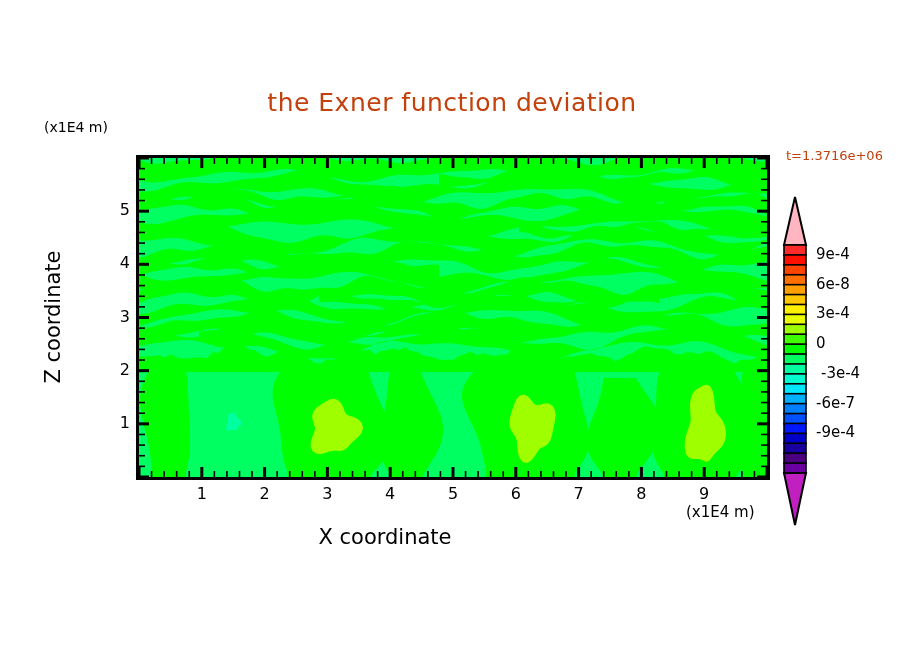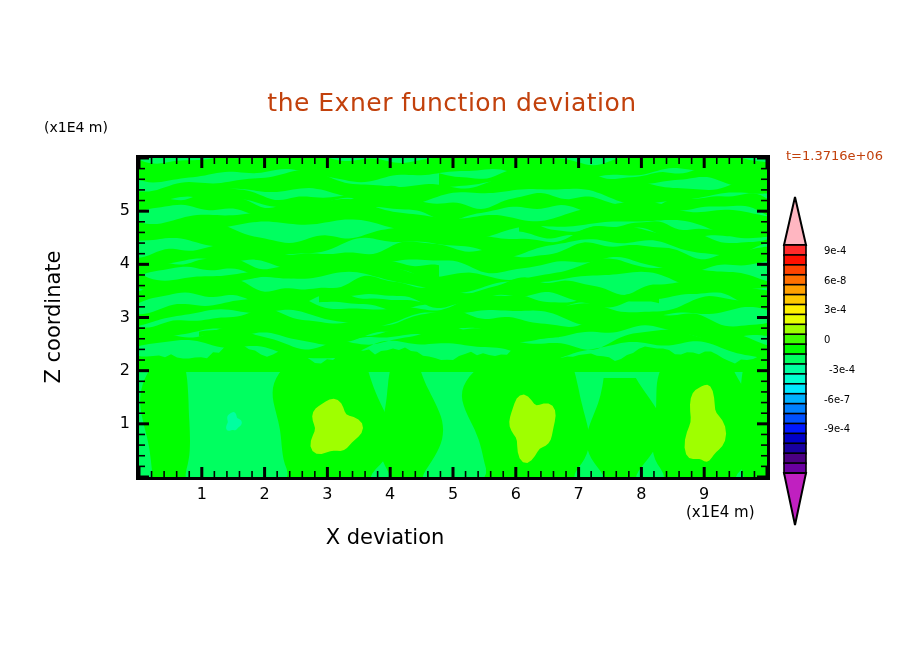--- a/index.html
+++ b/index.html
@@ -64,45 +64,44 @@
     white-space: nowrap;
   }
   .tick-label {
     position: absolute;
     font-size: 16px;
     color: #000;
     white-space: nowrap;
   }
   .cb-label {
     position: absolute;
-    font-size: 10px;
-    color: #000;
-    white-space: nowrap;
-    margin-left: 8px;
+    font-size: 15px;
+    color: #000;
+    white-space: nowrap;
   }
   .plotframe {
     left: 136px; top: 155px;
     width: 634px; height: 325px;
     box-sizing: border-box;
     border: 3px solid #000;
     overflow: hidden;
   }
   .plotframe svg { display: block; }
 </style>
 </head>
 <body>
 
 <div id="root">
 
   <div class="abs title">the Exner function deviation</div>
   <div class="abs unit-top">(x1E4 m)</div>
   <div class="abs timestamp">t=1.3716e+06</div>
 
   <div class="abs ylabel">Z coordinate</div>
-  <div class="abs xlabel">X deviation</div>
+  <div class="abs xlabel">X coordinate</div>
   <div class="abs unit-bottom">(x1E4 m)</div>
 
   <div class="abs plotframe">
     <svg id="field" width="628" height="319" viewBox="0 0 628 319">
         <rect x="0" y="0" width="628" height="319" fill="#00FF60"></rect>
         <path d="M-10.0,-2.5L-6.0,-0.9L-2.0,0.9L2.0,2.6L6.0,4.0L10.0,5.1L14.0,5.6L18.0,5.7L22.0,5.3L26.0,4.7L30.0,3.9L34.0,3.3L38.0,2.7L42.0,2.4L46.0,2.3L50.0,2.3L54.0,2.2L58.0,2.1L62.0,1.9L66.0,1.4L70.0,0.9L74.0,0.3L78.0,-0.1L82.0,-0.4L86.0,-0.4L90.0,-0.3L94.0,-0.0L98.0,0.2L102.0,0.3L106.0,0.0L110.0,-0.6L114.0,-1.7L118.0,-3.0L122.0,-4.6L126.0,-6.1L130.0,-7.4L134.0,-8.3L138.0,-8.8L142.0,-8.7L146.0,-8.3L150.0,-7.6L154.0,-6.8L158.0,-5.9L162.0,-5.1L166.0,-4.5L170.0,-3.9L174.0,-3.3L178.0,-2.7L182.0,-1.9L186.0,-1.0L190.0,0.0L194.0,1.1L198.0,2.0L202.0,2.7L206.0,3.1L210.0,3.1L214.0,2.7L218.0,2.1L222.0,1.4L226.0,0.8L230.0,0.5L234.0,0.4L238.0,0.8L242.0,1.5L246.0,2.4L250.0,3.4L254.0,4.2L258.0,4.8L262.0,4.9L266.0,4.7L270.0,4.2L274.0,3.5L278.0,2.7L282.0,2.0L286.0,1.2L290.0,0.6L294.0,-0.0L298.0,-0.7L302.0,-1.5L306.0,-2.5L310.0,-3.6L314.0,-4.9L318.0,-6.2L322.0,-7.3L326.0,-8.2L330.0,-8.5L334.0,-8.4L338.0,-7.8L342.0,-6.8L346.0,-5.6L350.0,-4.5L354.0,-3.4L358.0,-2.7L362.0,-2.3L366.0,-2.3L370.0,-2.5L374.0,-2.7L378.0,-3.0L382.0,-3.0L386.0,-2.9L390.0,-2.5L394.0,-2.0L398.0,-1.4L402.0,-0.8L406.0,-0.4L410.0,-0.1L414.0,0.1L418.0,0.3L422.0,0.6L426.0,1.1L430.0,1.8L434.0,2.8L438.0,3.9L442.0,5.1L446.0,6.2L450.0,6.9L454.0,7.2L458.0,6.9L462.0,6.2L466.0,5.0L470.0,3.5L474.0,2.0L478.0,0.6L482.0,-0.6L486.0,-1.5L490.0,-2.1L494.0,-2.5L498.0,-2.7L502.0,-3.0L506.0,-3.3L510.0,-3.7L514.0,-4.2L518.0,-4.7L522.0,-5.0L526.0,-5.2L530.0,-5.1L534.0,-4.7L538.0,-4.2L542.0,-3.7L546.0,-3.3L550.0,-3.1L554.0,-3.2L558.0,-3.6L562.0,-4.3L566.0,-5.2L570.0,-6.0L574.0,-6.6L578.0,-6.8L582.0,-6.5L586.0,-5.8L590.0,-4.7L594.0,-3.3L598.0,-1.8L602.0,-0.5L606.0,0.7L610.0,1.7L614.0,2.4L618.0,2.9L622.0,3.4L626.0,3.9L630.0,4.3L634.0,4.9L638.0,5.3L638.0,19.1L634.0,19.6L630.0,20.3L626.0,21.1L622.0,21.9L618.0,22.6L614.0,23.0L610.0,23.1L606.0,22.9L602.0,22.3L598.0,21.5L594.0,20.4L590.0,19.3L586.0,18.2L582.0,17.1L578.0,16.2L574.0,15.5L570.0,14.8L566.0,14.2L562.0,13.6L558.0,12.9L554.0,12.3L550.0,11.6L546.0,11.0L542.0,10.4L538.0,10.1L534.0,10.1L530.0,10.3L526.0,10.9L522.0,11.8L518.0,12.9L514.0,14.1L510.0,15.2L506.0,16.2L502.0,16.9L498.0,17.3L494.0,17.5L490.0,17.4L486.0,17.2L482.0,16.9L478.0,16.7L474.0,16.7L470.0,16.9L466.0,17.3L462.0,17.9L458.0,18.6L454.0,19.3L450.0,20.0L446.0,20.6L442.0,21.0L438.0,21.2L434.0,21.4L430.0,21.4L426.0,21.5L422.0,21.7L418.0,21.9L414.0,22.2L410.0,22.4L406.0,22.6L402.0,22.6L398.0,22.3L394.0,21.7L390.0,20.8L386.0,19.6L382.0,18.1L378.0,16.5L374.0,15.0L370.0,13.6L366.0,12.4L362.0,11.6L358.0,11.2L354.0,11.1L350.0,11.3L346.0,11.6L342.0,12.0L338.0,12.4L334.0,12.7L330.0,12.9L326.0,13.0L322.0,13.1L318.0,13.3L314.0,13.5L310.0,13.8L306.0,14.3L302.0,14.8L298.0,15.5L294.0,16.1L290.0,16.7L286.0,17.0L282.0,17.2L278.0,17.2L274.0,17.1L270.0,16.9L266.0,16.7L262.0,16.7L258.0,17.0L254.0,17.5L250.0,18.3L246.0,19.4L242.0,20.5L238.0,21.7L234.0,22.8L230.0,23.6L226.0,24.1L222.0,24.3L218.0,24.1L214.0,23.6L210.0,22.9L206.0,22.0L202.0,21.2L198.0,20.4L194.0,19.7L190.0,19.0L186.0,18.3L182.0,17.7L178.0,16.9L174.0,16.1L170.0,15.1L166.0,14.1L162.0,13.1L158.0,12.2L154.0,11.5L150.0,11.1L146.0,11.0L142.0,11.2L138.0,11.8L134.0,12.5L130.0,13.3L126.0,14.1L122.0,14.7L118.0,15.1L114.0,15.2L110.0,15.1L106.0,14.8L102.0,14.4L98.0,14.1L94.0,13.8L90.0,13.8L86.0,14.0L82.0,14.4L78.0,15.0L74.0,15.8L70.0,16.6L66.0,17.4L62.0,18.1L58.0,18.7L54.0,19.2L50.0,19.6L46.0,20.1L42.0,20.6L38.0,21.2L34.0,21.8L30.0,22.6L26.0,23.3L22.0,23.9L18.0,24.3L14.0,24.5L10.0,24.2L6.0,23.5L2.0,22.5L-2.0,21.2L-6.0,19.8L-10.0,18.3Z" fill="#00FF00"></path>
         <path d="M-10.0,30.9L-6.0,32.0L-2.0,32.9L2.0,33.4L6.0,33.6L10.0,33.4L14.0,32.8L18.0,31.9L22.0,30.6L26.0,29.3L30.0,27.9L34.0,26.6L38.0,25.5L42.0,24.7L46.0,24.3L50.0,24.1L54.0,24.2L58.0,24.4L62.0,24.8L66.0,25.1L70.0,25.3L74.0,25.4L78.0,25.2L82.0,24.9L86.0,24.3L90.0,23.7L94.0,23.0L98.0,22.3L102.0,21.7L106.0,21.2L110.0,20.8L114.0,20.5L118.0,20.3L122.0,20.0L126.0,19.7L130.0,19.2L134.0,18.5L138.0,17.6L142.0,16.6L146.0,15.5L150.0,14.3L154.0,13.3L158.0,12.5L162.0,12.0L166.0,11.9L170.0,12.2L174.0,13.0L178.0,14.1L182.0,15.6L186.0,17.3L190.0,19.1L194.0,20.8L198.0,22.3L202.0,23.6L206.0,24.7L210.0,25.4L214.0,25.9L218.0,26.2L222.0,26.4L226.0,26.5L230.0,26.7L234.0,26.9L238.0,27.2L242.0,27.6L246.0,28.0L250.0,28.4L254.0,28.7L258.0,28.9L262.0,28.9L266.0,28.7L270.0,28.3L274.0,27.8L278.0,27.2L282.0,26.7L286.0,26.2L290.0,26.0L294.0,26.1L298.0,26.4L302.0,26.9L306.0,27.6L310.0,28.5L314.0,29.3L318.0,30.0L322.0,30.4L326.0,30.5L330.0,30.2L334.0,29.5L338.0,28.5L342.0,27.1L346.0,25.5L350.0,23.9L354.0,22.2L358.0,20.7L362.0,19.4L366.0,18.3L370.0,17.4L374.0,16.8L378.0,16.3L382.0,16.0L386.0,15.7L390.0,15.4L394.0,15.0L398.0,14.7L402.0,14.3L406.0,14.1L410.0,13.9L414.0,13.9L418.0,14.2L422.0,14.8L426.0,15.7L430.0,16.8L434.0,18.1L438.0,19.5L442.0,20.9L446.0,22.1L450.0,23.1L454.0,23.8L458.0,24.2L462.0,24.2L466.0,23.9L470.0,23.4L474.0,22.8L478.0,22.2L482.0,21.8L486.0,21.6L490.0,21.6L494.0,22.0L498.0,22.7L502.0,23.5L506.0,24.6L510.0,25.7L514.0,26.8L518.0,27.8L522.0,28.6L526.0,29.2L530.0,29.6L534.0,29.9L538.0,30.1L542.0,30.3L546.0,30.5L550.0,30.7L554.0,31.0L558.0,31.3L562.0,31.6L566.0,31.8L570.0,31.9L574.0,31.7L578.0,31.2L582.0,30.3L586.0,29.1L590.0,27.6L594.0,25.8L598.0,23.9L602.0,22.0L606.0,20.3L610.0,18.8L614.0,17.6L618.0,16.8L622.0,16.4L626.0,16.3L630.0,16.6L634.0,17.0L638.0,17.6L638.0,33.7L634.0,34.6L630.0,35.2L626.0,35.6L622.0,35.7L618.0,35.7L614.0,35.4L610.0,35.1L606.0,34.8L602.0,34.6L598.0,34.4L594.0,34.4L590.0,34.6L586.0,35.0L582.0,35.6L578.0,36.3L574.0,37.1L570.0,38.0L566.0,38.8L562.0,39.6L558.0,40.3L554.0,40.8L550.0,41.3L546.0,41.7L542.0,42.0L538.0,42.3L534.0,42.7L530.0,43.0L526.0,43.5L522.0,44.0L518.0,44.6L514.0,45.2L510.0,45.7L506.0,46.2L502.0,46.4L498.0,46.5L494.0,46.3L490.0,45.8L486.0,44.9L482.0,43.8L478.0,42.4L474.0,40.8L470.0,39.2L466.0,37.5L462.0,35.8L458.0,34.4L454.0,33.1L450.0,32.1L446.0,31.4L442.0,31.0L438.0,30.8L434.0,30.8L430.0,30.9L426.0,31.1L422.0,31.3L418.0,31.4L414.0,31.5L410.0,31.5L406.0,31.4L402.0,31.3L398.0,31.2L394.0,31.1L390.0,31.1L386.0,31.2L382.0,31.5L378.0,31.8L374.0,32.3L370.0,32.9L366.0,33.4L362.0,34.0L358.0,34.5L354.0,34.9L350.0,35.1L346.0,35.2L342.0,35.2L338.0,35.0L334.0,34.7L330.0,34.5L326.0,34.3L322.0,34.3L318.0,34.4L314.0,34.8L310.0,35.5L306.0,36.4L302.0,37.6L298.0,38.9L294.0,40.3L290.0,41.8L286.0,43.2L282.0,44.4L278.0,45.5L274.0,46.3L270.0,46.8L266.0,47.0L262.0,46.9L258.0,46.6L254.0,46.2L250.0,45.6L246.0,45.0L242.0,44.4L238.0,43.8L234.0,43.2L230.0,42.6L226.0,42.1L222.0,41.5L218.0,40.8L214.0,40.1L210.0,39.3L206.0,38.3L202.0,37.2L198.0,36.1L194.0,34.9L190.0,33.7L186.0,32.6L182.0,31.6L178.0,30.9L174.0,30.3L170.0,30.1L166.0,30.2L162.0,30.4L158.0,30.9L154.0,31.6L150.0,32.2L146.0,32.9L142.0,33.5L138.0,33.9L134.0,34.1L130.0,34.1L126.0,33.9L122.0,33.5L118.0,32.9L114.0,32.3L110.0,31.8L106.0,31.3L102.0,30.9L98.0,30.8L94.0,30.8L90.0,31.1L86.0,31.6L82.0,32.2L78.0,32.9L74.0,33.7L70.0,34.5L66.0,35.3L62.0,36.0L58.0,36.6L54.0,37.2L50.0,37.8L46.0,38.4L42.0,39.0L38.0,39.6L34.0,40.4L30.0,41.3L26.0,42.3L22.0,43.3L18.0,44.4L14.0,45.5L10.0,46.4L6.0,47.2L2.0,47.7L-2.0,48.0L-6.0,47.9L-10.0,47.4Z" fill="#00FF00"></path>
         <path d="M-10.0,47.5L-6.0,46.9L-2.0,46.2L2.0,45.1L6.0,43.8L10.0,42.4L14.0,41.1L18.0,40.2L22.0,39.9L26.0,40.1L30.0,40.7L34.0,41.5L38.0,42.1L42.0,42.2L46.0,41.7L50.0,40.5L54.0,39.0L58.0,37.3L62.0,35.9L66.0,34.9L70.0,34.5L74.0,34.7L78.0,35.3L82.0,36.1L86.0,36.9L90.0,37.7L94.0,38.4L98.0,39.2L102.0,40.2L106.0,41.6L110.0,43.3L114.0,45.3L118.0,47.3L122.0,48.9L126.0,49.9L130.0,50.1L134.0,49.6L138.0,48.6L142.0,47.3L146.0,46.1L150.0,45.2L154.0,45.0L158.0,45.2L162.0,45.7L166.0,46.4L170.0,46.8L174.0,46.9L178.0,46.6L182.0,46.0L186.0,45.2L190.0,44.6L194.0,44.0L198.0,43.7L202.0,43.3L206.0,42.8L210.0,41.9L214.0,40.5L218.0,38.7L222.0,36.7L226.0,34.8L230.0,33.3L234.0,32.6L238.0,32.7L242.0,33.6L246.0,35.1L250.0,36.9L254.0,38.6L258.0,40.0L262.0,41.0L266.0,41.6L270.0,41.9L274.0,42.3L278.0,42.7L282.0,43.4L286.0,44.2L290.0,45.0L294.0,45.5L298.0,45.8L302.0,45.6L306.0,45.2L310.0,44.7L314.0,44.5L318.0,44.7L322.0,45.5L326.0,46.8L330.0,48.3L334.0,49.8L338.0,50.8L342.0,51.1L346.0,50.6L350.0,49.4L354.0,47.7L358.0,45.9L362.0,44.0L366.0,42.5L370.0,41.3L374.0,40.4L378.0,39.5L382.0,38.7L386.0,37.7L390.0,36.7L394.0,35.7L398.0,35.1L402.0,34.9L406.0,35.4L410.0,36.5L414.0,37.9L418.0,39.3L422.0,40.5L426.0,41.1L430.0,41.2L434.0,40.6L438.0,39.8L442.0,39.0L446.0,38.5L450.0,38.5L454.0,39.1L458.0,40.2L462.0,41.6L466.0,43.1L470.0,44.3L474.0,45.4L478.0,46.2L482.0,46.8L486.0,47.6L490.0,48.5L494.0,49.5L498.0,50.6L502.0,51.4L506.0,51.7L510.0,51.4L514.0,50.2L518.0,48.4L522.0,46.2L526.0,44.0L530.0,42.1L534.0,40.8L538.0,40.1L542.0,40.1L546.0,40.4L550.0,40.7L554.0,40.9L558.0,40.8L562.0,40.3L566.0,39.7L570.0,39.0L574.0,38.5L578.0,38.3L582.0,38.3L586.0,38.4L590.0,38.4L594.0,38.2L598.0,37.6L602.0,36.8L606.0,35.9L610.0,35.3L614.0,35.2L618.0,35.9L622.0,37.3L626.0,39.4L630.0,41.8L634.0,44.2L638.0,46.3L638.0,60.9L634.0,59.8L630.0,58.2L626.0,56.2L622.0,54.0L618.0,51.9L614.0,50.1L610.0,48.8L606.0,48.0L602.0,47.7L598.0,47.8L594.0,48.0L590.0,48.3L586.0,48.5L582.0,48.5L578.0,48.4L574.0,48.4L570.0,48.5L566.0,48.8L562.0,49.3L558.0,50.1L554.0,50.9L550.0,51.7L546.0,52.2L542.0,52.5L538.0,52.5L534.0,52.2L530.0,51.9L526.0,51.7L522.0,51.8L518.0,52.4L514.0,53.5L510.0,55.1L506.0,56.8L502.0,58.6L498.0,60.2L494.0,61.3L490.0,61.9L486.0,62.0L482.0,61.6L478.0,60.9L474.0,60.1L470.0,59.3L466.0,58.5L462.0,57.7L458.0,56.9L454.0,56.0L450.0,54.9L446.0,53.6L442.0,52.1L438.0,50.5L434.0,49.0L430.0,47.9L426.0,47.2L422.0,47.1L418.0,47.5L414.0,48.3L410.0,49.2L406.0,50.1L402.0,50.8L398.0,51.0L394.0,50.8L390.0,50.3L386.0,49.7L382.0,49.1L378.0,48.7L374.0,48.7L370.0,49.0L366.0,49.7L362.0,50.7L358.0,51.7L354.0,52.6L350.0,53.5L346.0,54.2L342.0,54.9L338.0,55.6L334.0,56.5L330.0,57.5L326.0,58.8L322.0,60.2L318.0,61.4L314.0,62.4L310.0,62.9L306.0,62.7L302.0,61.9L298.0,60.6L294.0,58.8L290.0,56.9L286.0,55.1L282.0,53.6L278.0,52.5L274.0,51.9L270.0,51.5L266.0,51.4L262.0,51.3L258.0,51.1L254.0,50.7L250.0,50.2L246.0,49.7L242.0,49.2L238.0,48.9L234.0,48.9L230.0,49.1L226.0,49.4L222.0,49.8L218.0,50.1L214.0,50.1L210.0,49.9L206.0,49.4L202.0,48.7L198.0,48.2L194.0,47.9L190.0,48.1L186.0,48.9L182.0,50.3L178.0,52.0L174.0,54.1L170.0,56.1L166.0,57.9L162.0,59.2L158.0,60.2L154.0,60.6L150.0,60.8L146.0,60.7L142.0,60.5L138.0,60.4L134.0,60.2L130.0,60.0L126.0,59.7L122.0,59.0L118.0,58.1L114.0,56.8L110.0,55.3L106.0,53.7L102.0,52.3L98.0,51.2L94.0,50.6L90.0,50.4L86.0,50.7L82.0,51.2L78.0,51.8L74.0,52.2L70.0,52.2L66.0,51.8L62.0,51.0L58.0,49.9L54.0,48.8L50.0,47.8L46.0,47.1L42.0,46.8L38.0,46.9L34.0,47.3L30.0,47.9L26.0,48.5L22.0,49.2L18.0,49.7L14.0,50.3L10.0,51.0L6.0,51.9L2.0,53.1L-2.0,54.6L-6.0,56.3L-10.0,58.2Z" fill="#00FF00"></path>
         <path d="M-10.0,60.7L-6.0,62.2L-2.0,63.5L2.0,64.6L6.0,65.4L10.0,65.9L14.0,66.1L18.0,65.9L22.0,65.4L26.0,64.6L30.0,63.6L34.0,62.5L38.0,61.3L42.0,60.2L46.0,59.1L50.0,58.3L54.0,57.6L58.0,57.1L62.0,56.8L66.0,56.7L70.0,56.8L74.0,56.9L78.0,57.1L82.0,57.3L86.0,57.4L90.0,57.3L94.0,57.2L98.0,56.9L102.0,56.5L106.0,56.0L110.0,55.5L114.0,54.9L118.0,54.4L122.0,54.0L126.0,53.6L130.0,53.3L134.0,53.2L138.0,53.1L142.0,53.0L146.0,52.9L150.0,52.8L154.0,52.5L158.0,52.1L162.0,51.4L166.0,50.6L170.0,49.6L174.0,48.4L178.0,47.1L182.0,45.7L186.0,44.4L190.0,43.2L194.0,42.1L198.0,41.4L202.0,41.0L206.0,40.9L210.0,41.1L214.0,41.7L218.0,42.7L222.0,43.8L226.0,45.1L230.0,46.6L234.0,48.0L238.0,49.4L242.0,50.7L246.0,51.9L250.0,52.8L254.0,53.7L258.0,54.3L262.0,54.8L266.0,55.3L270.0,55.7L274.0,56.1L278.0,56.5L282.0,57.0L286.0,57.6L290.0,58.2L294.0,58.8L298.0,59.5L302.0,60.0L306.0,60.5L310.0,60.8L314.0,60.9L318.0,60.9L322.0,60.6L326.0,60.2L330.0,59.7L334.0,59.1L338.0,58.4L342.0,57.8L346.0,57.3L350.0,57.1L354.0,57.0L358.0,57.1L362.0,57.5L366.0,58.2L370.0,58.9L374.0,59.8L378.0,60.8L382.0,61.7L386.0,62.4L390.0,63.0L394.0,63.3L398.0,63.3L402.0,63.0L406.0,62.4L410.0,61.6L414.0,60.5L418.0,59.2L422.0,57.9L426.0,56.5L430.0,55.2L434.0,54.0L438.0,52.8L442.0,51.8L446.0,51.0L450.0,50.2L454.0,49.6L458.0,48.9L462.0,48.3L466.0,47.7L470.0,47.1L474.0,46.4L478.0,45.6L482.0,44.9L486.0,44.1L490.0,43.5L494.0,43.0L498.0,42.7L502.0,42.6L506.0,42.7L510.0,43.2L514.0,43.9L518.0,44.9L522.0,46.0L526.0,47.3L530.0,48.7L534.0,50.1L538.0,51.3L542.0,52.4L546.0,53.2L550.0,53.8L554.0,54.2L558.0,54.2L562.0,54.0L566.0,53.7L570.0,53.2L574.0,52.7L578.0,52.3L582.0,51.9L586.0,51.7L590.0,51.7L594.0,51.9L598.0,52.4L602.0,53.0L606.0,53.7L610.0,54.6L614.0,55.4L618.0,56.3L622.0,57.1L626.0,57.9L630.0,58.5L634.0,59.0L638.0,59.4L638.0,77.7L634.0,78.1L630.0,78.6L626.0,79.0L622.0,79.4L618.0,79.8L614.0,80.1L610.0,80.2L606.0,80.2L602.0,79.9L598.0,79.4L594.0,78.7L590.0,77.7L586.0,76.5L582.0,75.1L578.0,73.6L574.0,72.0L570.0,70.4L566.0,68.8L562.0,67.2L558.0,65.9L554.0,64.7L550.0,63.7L546.0,62.9L542.0,62.4L538.0,62.1L534.0,62.0L530.0,62.0L526.0,62.1L522.0,62.4L518.0,62.6L514.0,62.9L510.0,63.1L506.0,63.3L502.0,63.4L498.0,63.5L494.0,63.5L490.0,63.5L486.0,63.4L482.0,63.4L478.0,63.5L474.0,63.6L470.0,63.8L466.0,64.1L462.0,64.5L458.0,65.0L454.0,65.5L450.0,66.1L446.0,66.7L442.0,67.3L438.0,67.8L434.0,68.3L430.0,68.6L426.0,68.8L422.0,68.8L418.0,68.8L414.0,68.6L410.0,68.4L406.0,68.2L402.0,68.0L398.0,67.9L394.0,67.9L390.0,68.1L386.0,68.4L382.0,69.0L378.0,69.7L374.0,70.7L370.0,71.8L366.0,73.0L362.0,74.3L358.0,75.7L354.0,77.0L350.0,78.2L346.0,79.3L342.0,80.2L338.0,80.9L334.0,81.3L330.0,81.5L326.0,81.5L322.0,81.3L318.0,81.0L314.0,80.4L310.0,79.8L306.0,79.1L302.0,78.4L298.0,77.7L294.0,77.1L290.0,76.4L286.0,75.8L282.0,75.2L278.0,74.6L274.0,74.0L270.0,73.3L266.0,72.6L262.0,71.8L258.0,70.9L254.0,70.0L250.0,68.9L246.0,67.9L242.0,66.7L238.0,65.6L234.0,64.6L230.0,63.6L226.0,62.8L222.0,62.1L218.0,61.7L214.0,61.4L210.0,61.4L206.0,61.6L202.0,62.0L198.0,62.5L194.0,63.2L190.0,63.9L186.0,64.6L182.0,65.3L178.0,65.9L174.0,66.3L170.0,66.6L166.0,66.7L162.0,66.7L158.0,66.5L154.0,66.1L150.0,65.7L146.0,65.2L142.0,64.7L138.0,64.2L134.0,63.9L130.0,63.6L126.0,63.5L122.0,63.6L118.0,63.9L114.0,64.3L110.0,64.8L106.0,65.5L102.0,66.2L98.0,67.0L94.0,67.8L90.0,68.6L86.0,69.4L82.0,70.1L78.0,70.7L74.0,71.3L70.0,71.8L66.0,72.3L62.0,72.8L58.0,73.4L54.0,74.0L50.0,74.6L46.0,75.4L42.0,76.2L38.0,77.1L34.0,78.0L30.0,78.9L26.0,79.9L22.0,80.7L18.0,81.4L14.0,82.0L10.0,82.3L6.0,82.4L2.0,82.2L-2.0,81.8L-6.0,81.1L-10.0,80.2Z" fill="#00FF00"></path>
         <path d="M-10.0,76.1L-6.0,75.8L-2.0,75.4L2.0,74.8L6.0,74.1L10.0,73.4L14.0,72.7L18.0,72.2L22.0,72.0L26.0,72.0L30.0,72.3L34.0,72.8L38.0,73.2L42.0,73.4L46.0,73.4L50.0,72.9L54.0,72.1L58.0,70.9L62.0,69.5L66.0,68.1L70.0,67.0L74.0,66.3L78.0,66.2L82.0,66.7L86.0,67.7L90.0,69.2L94.0,70.9L98.0,72.8L102.0,74.5L106.0,76.0L110.0,77.3L114.0,78.3L118.0,79.1L122.0,79.8L126.0,80.6L130.0,81.4L134.0,82.3L138.0,83.3L142.0,84.1L146.0,84.7L150.0,84.9L154.0,84.7L158.0,84.1L162.0,83.0L166.0,81.7L170.0,80.3L174.0,79.0L178.0,78.0L182.0,77.4L186.0,77.3L190.0,77.7L194.0,78.3L198.0,79.1L202.0,79.9L206.0,80.4L210.0,80.5L214.0,80.1L218.0,79.3L222.0,78.2L226.0,76.8L230.0,75.4L234.0,74.2L238.0,73.0L242.0,72.1L246.0,71.4L250.0,70.8L254.0,70.2L258.0,69.5L262.0,68.7L266.0,67.7L270.0,66.8L274.0,66.0L278.0,65.5L282.0,65.4L286.0,65.9L290.0,66.9L294.0,68.4L298.0,70.4L302.0,72.5L306.0,74.6L310.0,76.5L314.0,77.9L318.0,78.8L322.0,79.2L326.0,79.2L330.0,79.0L334.0,78.6L338.0,78.3L342.0,78.1L346.0,78.3L350.0,78.6L354.0,79.2L358.0,79.8L362.0,80.4L366.0,80.8L370.0,81.0L374.0,81.0L378.0,80.9L382.0,80.8L386.0,80.8L390.0,81.0L394.0,81.4L398.0,82.0L402.0,82.8L406.0,83.5L410.0,84.1L414.0,84.2L418.0,83.8L422.0,82.8L426.0,81.3L430.0,79.3L434.0,77.0L438.0,74.7L442.0,72.5L446.0,70.7L450.0,69.4L454.0,68.6L458.0,68.3L462.0,68.3L466.0,68.4L470.0,68.7L474.0,68.9L478.0,69.0L482.0,69.0L486.0,69.1L490.0,69.2L494.0,69.5L498.0,70.0L502.0,70.8L506.0,71.9L510.0,73.0L514.0,74.1L518.0,75.0L522.0,75.5L526.0,75.7L530.0,75.4L534.0,74.9L538.0,74.2L542.0,73.5L546.0,73.1L550.0,73.1L554.0,73.6L558.0,74.7L562.0,76.2L566.0,77.9L570.0,79.8L574.0,81.6L578.0,83.1L582.0,84.2L586.0,84.8L590.0,85.1L594.0,85.1L598.0,84.9L602.0,84.6L606.0,84.3L610.0,84.1L614.0,83.9L618.0,83.5L622.0,83.0L626.0,82.1L630.0,81.0L634.0,79.4L638.0,77.6L638.0,83.8L634.0,84.0L630.0,84.6L626.0,85.6L622.0,87.0L618.0,88.6L614.0,90.4L610.0,92.2L606.0,93.9L602.0,95.3L598.0,96.4L594.0,97.1L590.0,97.4L586.0,97.4L582.0,97.1L578.0,96.7L574.0,96.3L570.0,95.8L566.0,95.3L562.0,94.9L558.0,94.4L554.0,93.8L550.0,93.0L546.0,92.1L542.0,90.9L538.0,89.6L534.0,88.1L530.0,86.5L526.0,85.1L522.0,83.8L518.0,82.9L514.0,82.3L510.0,82.2L506.0,82.4L502.0,82.9L498.0,83.5L494.0,84.2L490.0,84.8L486.0,85.2L482.0,85.3L478.0,85.0L474.0,84.5L470.0,83.8L466.0,83.0L462.0,82.2L458.0,81.6L454.0,81.2L450.0,81.2L446.0,81.4L442.0,81.8L438.0,82.5L434.0,83.3L430.0,84.1L426.0,84.9L422.0,85.6L418.0,86.2L414.0,86.9L410.0,87.5L406.0,88.3L402.0,89.2L398.0,90.3L394.0,91.7L390.0,93.1L386.0,94.7L382.0,96.2L378.0,97.5L374.0,98.4L370.0,98.9L366.0,99.0L362.0,98.5L358.0,97.6L354.0,96.3L350.0,94.8L346.0,93.3L342.0,91.8L338.0,90.5L334.0,89.4L330.0,88.7L326.0,88.2L322.0,87.9L318.0,87.7L314.0,87.6L310.0,87.3L306.0,87.0L302.0,86.5L298.0,85.9L294.0,85.3L290.0,84.6L286.0,84.1L282.0,83.7L278.0,83.5L274.0,83.5L270.0,83.6L266.0,83.8L262.0,84.0L258.0,84.1L254.0,84.0L250.0,83.6L246.0,83.0L242.0,82.2L238.0,81.4L234.0,80.6L230.0,80.0L226.0,79.7L222.0,79.9L218.0,80.5L214.0,81.5L210.0,83.0L206.0,84.7L202.0,86.6L198.0,88.5L194.0,90.3L190.0,91.8L186.0,93.1L182.0,94.0L178.0,94.6L174.0,95.0L170.0,95.3L166.0,95.5L162.0,95.6L158.0,95.8L154.0,96.0L150.0,96.1L146.0,96.1L142.0,96.0L138.0,95.6L134.0,94.9L130.0,93.9L126.0,92.7L122.0,91.4L118.0,90.0L114.0,88.7L110.0,87.7L106.0,86.9L102.0,86.5L98.0,86.4L94.0,86.6L90.0,87.0L86.0,87.5L82.0,87.9L78.0,88.1L74.0,88.0L70.0,87.6L66.0,86.8L62.0,85.8L58.0,84.6L54.0,83.4L50.0,82.2L46.0,81.2L42.0,80.5L38.0,80.1L34.0,80.0L30.0,80.1L26.0,80.3L22.0,80.6L18.0,81.0L14.0,81.3L10.0,81.6L6.0,81.9L2.0,82.4L-2.0,82.9L-6.0,83.7L-10.0,84.8Z" fill="#00FF00"></path>

